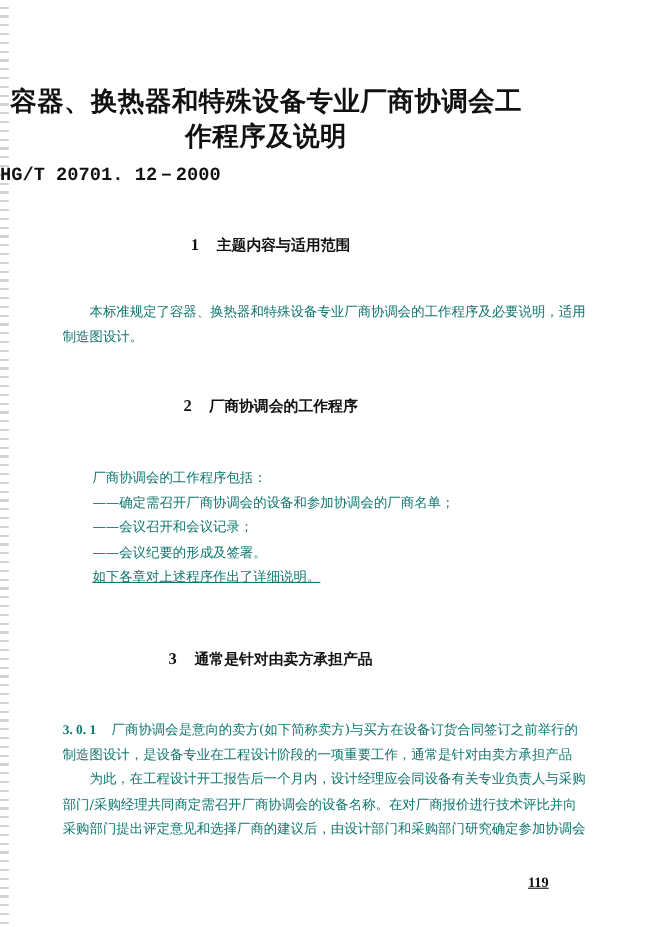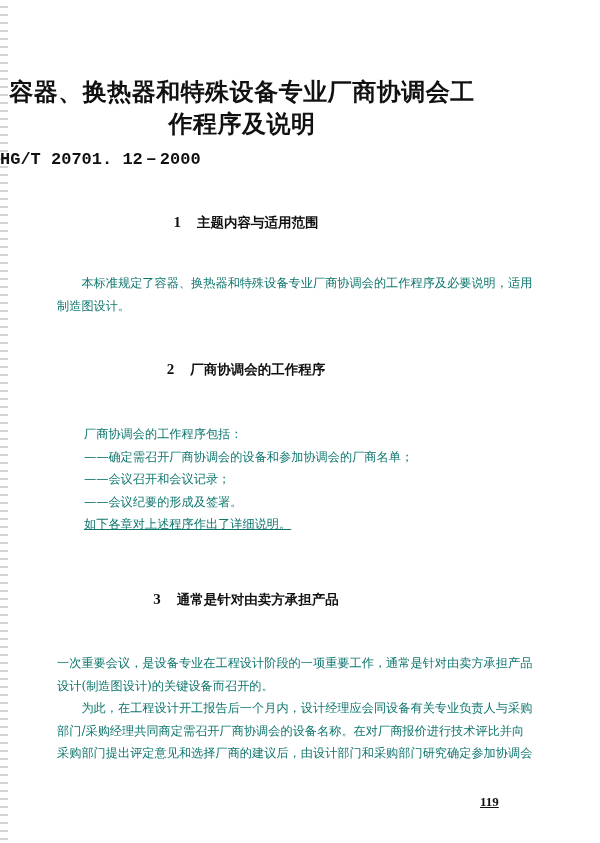--- a/index.html
+++ b/index.html
@@ -124,20 +124,20 @@
   <span class="line" style="padding-left:27px;">——会议召开和会议记录；</span>
   <span class="line" style="padding-left:27px;">——会议纪要的形成及签署。</span>
   <span class="line" style="padding-left:27px;text-decoration:underline;">如下各章对上述程序作出了详细说明。</span>
 </div>
 
 <div class="section-heading" style="top:591px;">
   <span class="num">3</span><span>通常是针对由卖方承担产品</span>
 </div>
 
 <div class="para" style="top:652px;">
-  <span class="line">一次重要会议，是设备专业在工程设计阶段的一项重要工作，通常是针对由卖方承担产品</span>
-  <span class="line">设计(制造图设计)的关键设备而召开的。</span>
+  <span class="line"><span class="clause-num">3. 0. 1</span><span>厂商协调会是意向的卖方(如下简称卖方)与买方在设备订货合同签订之前举行的</span></span>
+  <span class="line">制造图设计，是设备专业在工程设计阶段的一项重要工作，通常是针对由卖方承担产品</span>
   <span class="line" style="padding-left:2em;">为此，在工程设计开工报告后一个月内，设计经理应会同设备有关专业负责人与采购</span>
   <span class="line">部门/采购经理共同商定需召开厂商协调会的设备名称。在对厂商报价进行技术评比并向</span>
   <span class="line">采购部门提出评定意见和选择厂商的建议后，由设计部门和采购部门研究确定参加协调会</span>
 </div>
 
 <div class="page-number">119</div>
 
 </body></html>

